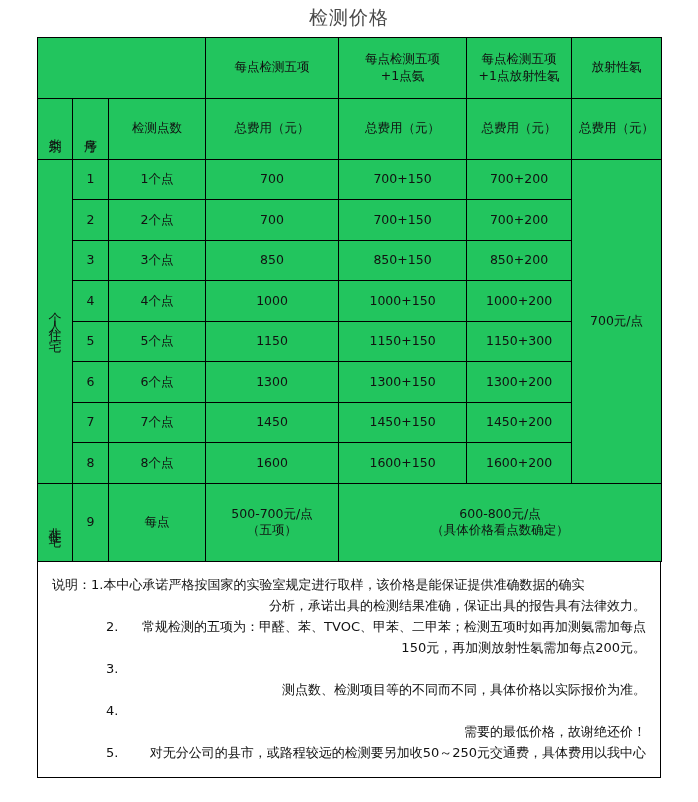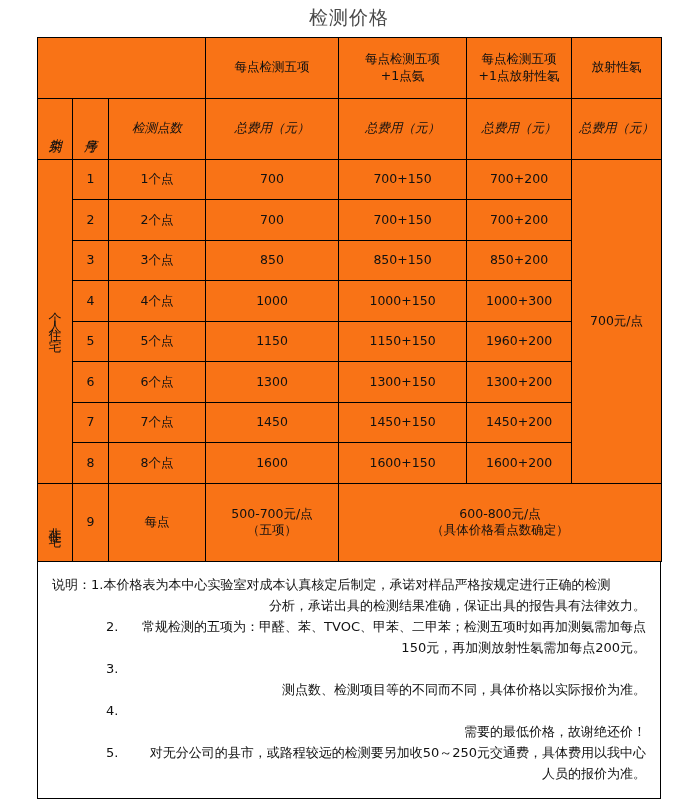--- a/index.html
+++ b/index.html
@@ -28,21 +28,21 @@
     letter-spacing: 1px;
     padding-top: 7px;
     padding-bottom: 9px;
     line-height: 1.1;
   }
   table.price {
     border-collapse: collapse;
     table-layout: fixed;
     margin-left: 37px;
     width: 624px;
-    background: #f97316;
+    background: #22c55e;
   }
   table.price td, table.price th {
     border: 1px solid #000000;
     font-weight: normal;
     font-size: 12.5px;
     text-align: center;
     vertical-align: middle;
     padding: 2px 2px;
     line-height: 1.35;
     color: #111;
@@ -50,21 +50,21 @@
   
   .c-cat   { width: 35px; }
   .c-no    { width: 36px; }
   .c-pts   { width: 97px; }
   .c-p1    { width: 133px; }
   .c-p2    { width: 128px; }
   .c-p3    { width: 105px; }
   .c-p4    { width: 90px; }
 
   .hdr-top td { height: 56px; font-size: 13px; }
-  .hdr-sub td { height: 56px; font-size: 13px; font-style: italic; }
+  .hdr-sub td { height: 56px; font-size: 13px; }
   .body-row td { height: 35.5px; }
 
   .vtext {
     writing-mode: vertical-rl;
     text-orientation: upright;
     letter-spacing: 9px;
     line-height: 1;
     display: inline-block;
     font-size: 13px;
   }
@@ -181,29 +181,29 @@
         <td>850</td>
         <td>850+150</td>
         <td>850+200</td>
       </tr>
 
       <tr class="body-row">
         <td>4</td>
         <td>4个点</td>
         <td>1000</td>
         <td>1000+150</td>
-        <td>1000+300</td>
+        <td>1000+200</td>
       </tr>
 
       <tr class="body-row">
         <td>5</td>
         <td>5个点</td>
         <td>1150</td>
         <td>1150+150</td>
-        <td>1960+200</td>
+        <td>1150+300</td>
       </tr>
 
       <tr class="body-row">
         <td>6</td>
         <td>6个点</td>
         <td>1300</td>
         <td>1300+150</td>
         <td>1300+200</td>
       </tr>
 
@@ -237,21 +237,21 @@
         </td>
       </tr>
     </tbody>
   </table>
 
   <div class="notes">
 
     <div class="note-line">
       <span class="note-label">说明：</span>
       <span class="note-num">1.</span>
-      <span class="note-body">本价格表为本中心实验室对成本认真核定后制定，承诺对样品严格按规定进行正确的检测</span>
+      <span class="note-body">本中心承诺严格按国家的实验室规定进行取样，该价格是能保证提供准确数据的确实</span>
     </div>
     <div class="note-indent">
       <span>分析，承诺出具的检测结果准确，保证出具的报告具有法律效力。</span>
     </div>
 
     <div class="note-line note-indent">
       <span class="note-num">2.</span>
       <span class="note-body">常规检测的五项为：甲醛、苯、TVOC、甲苯、二甲苯；检测五项时如再加测氨需加每点</span>
     </div>
     <div class="note-indent">
@@ -269,19 +269,16 @@
       <span class="note-num">4.</span>
     </div>
     <div class="note-indent">
       <span>需要的最低价格，故谢绝还价！</span>
     </div>
 
     <div class="note-line note-indent">
       <span class="note-num">5.</span>
       <span class="note-body">对无分公司的县市，或路程较远的检测要另加收50～250元交通费，具体费用以我中心</span>
     </div>
-    <div class="note-indent">
-      <span>人员的报价为准。</span>
-    </div>
 
   </div>
 
 </div>
 
 </body></html>

